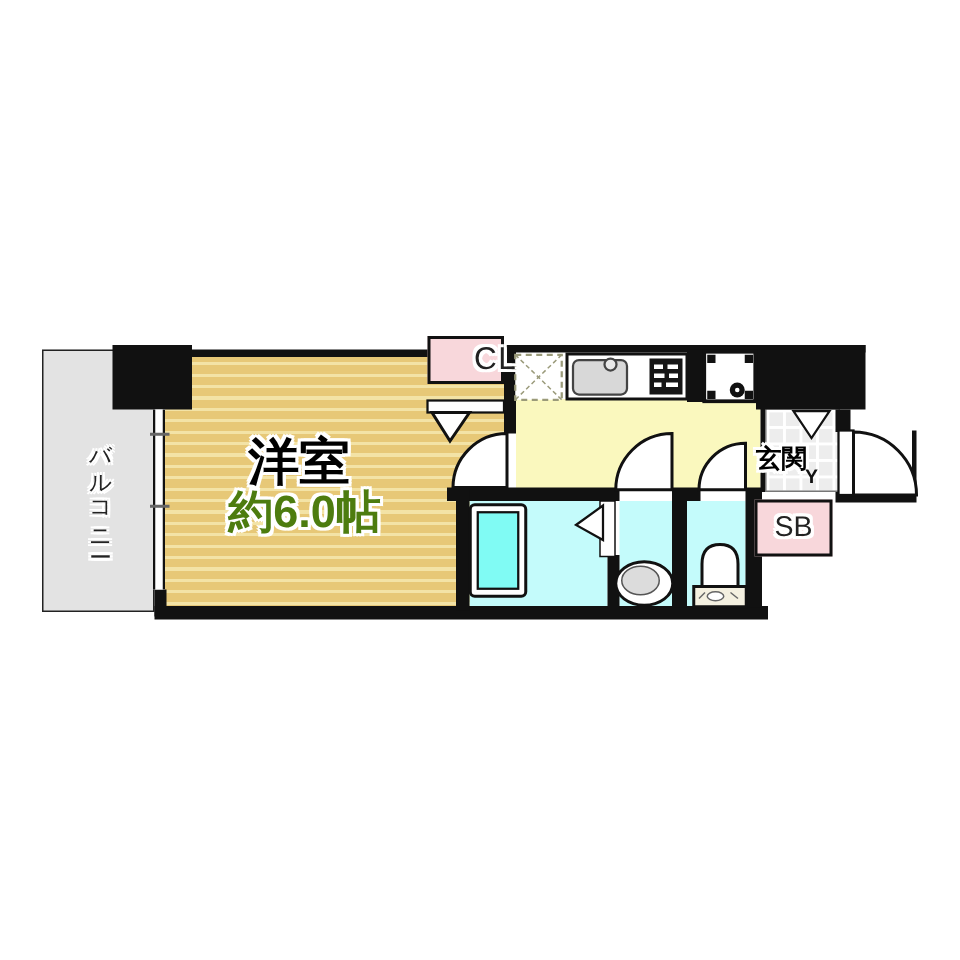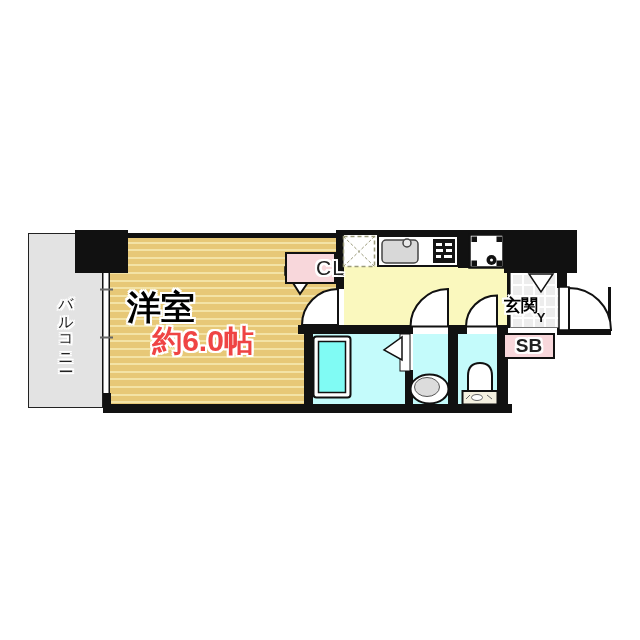--- a/index.html
+++ b/index.html
@@ -16,28 +16,28 @@
                  linear-gradient(90deg,#fff 2px,transparent 2px) 0 0/11px 11px,#EDEDED;}
   .bath-floor{left:313px;top:334px;width:92px;height:71px;background:#C4FBFB;}
   .wash-floor{left:413px;top:334px;width:35px;height:71px;background:#C4FBFB;}
   .toilet-floor{left:458px;top:334px;width:39px;height:71px;background:#C4FBFB;}
   svg.overlay{position:absolute;left:0;top:0;}
   
   .halo{text-shadow:-2px -2px 0 #fff,2px -2px 0 #fff,-2px 2px 0 #fff,2px 2px 0 #fff,
         0 -2px 0 #fff,0 2px 0 #fff,-2px 0 0 #fff,2px 0 0 #fff;}
   .balcony-label{left:56px;top:287px;width:20px;height:100px;writing-mode:vertical-rl;
       font-size:15px;letter-spacing:2px;color:#222;line-height:20px;}
-  .room-name{left:127px;top:285px;width:145px;font-size:34px;
+  .room-name{left:127px;top:285px;width:145px;text-align:center;font-size:34px;
       font-weight:700;color:#000;}
   .room-size{left:118px;top:321px;width:170px;text-align:center;font-size:30px;
-      font-weight:700;color:#ef4444;}
+      font-weight:700;color:#4d7c0f;}
   .pink-box{background:#F8D7DB;border:2px solid #111;display:flex;align-items:center;
       justify-content:center;color:#222;}
-  .cl-box{left:285px;top:252px;width:51px;height:32px;font-size:21px;letter-spacing:1px;padding-left:40px;}
-  .sb-box{left:503px;top:333px;width:52px;height:26px;font-size:19px;border-width:2.5px;font-weight:bold;}
+  .cl-box{left:285px;top:224px;width:51px;height:32px;font-size:21px;letter-spacing:1px;padding-left:40px;}
+  .sb-box{left:503px;top:333px;width:52px;height:38px;font-size:19px;border-width:2.5px;}
   .genkan{left:493px;top:294px;width:56px;text-align:center;font-size:17px;font-weight:700;color:#000;}
   .genkan-mark{left:533px;top:310px;width:16px;text-align:center;font-size:13px;font-weight:700;color:#111;}
 </style>
 </head>
 <body>
 
 <div class="canvas">
 
   <div class="abs balcony"></div>
   <div class="abs room-floor"></div>

